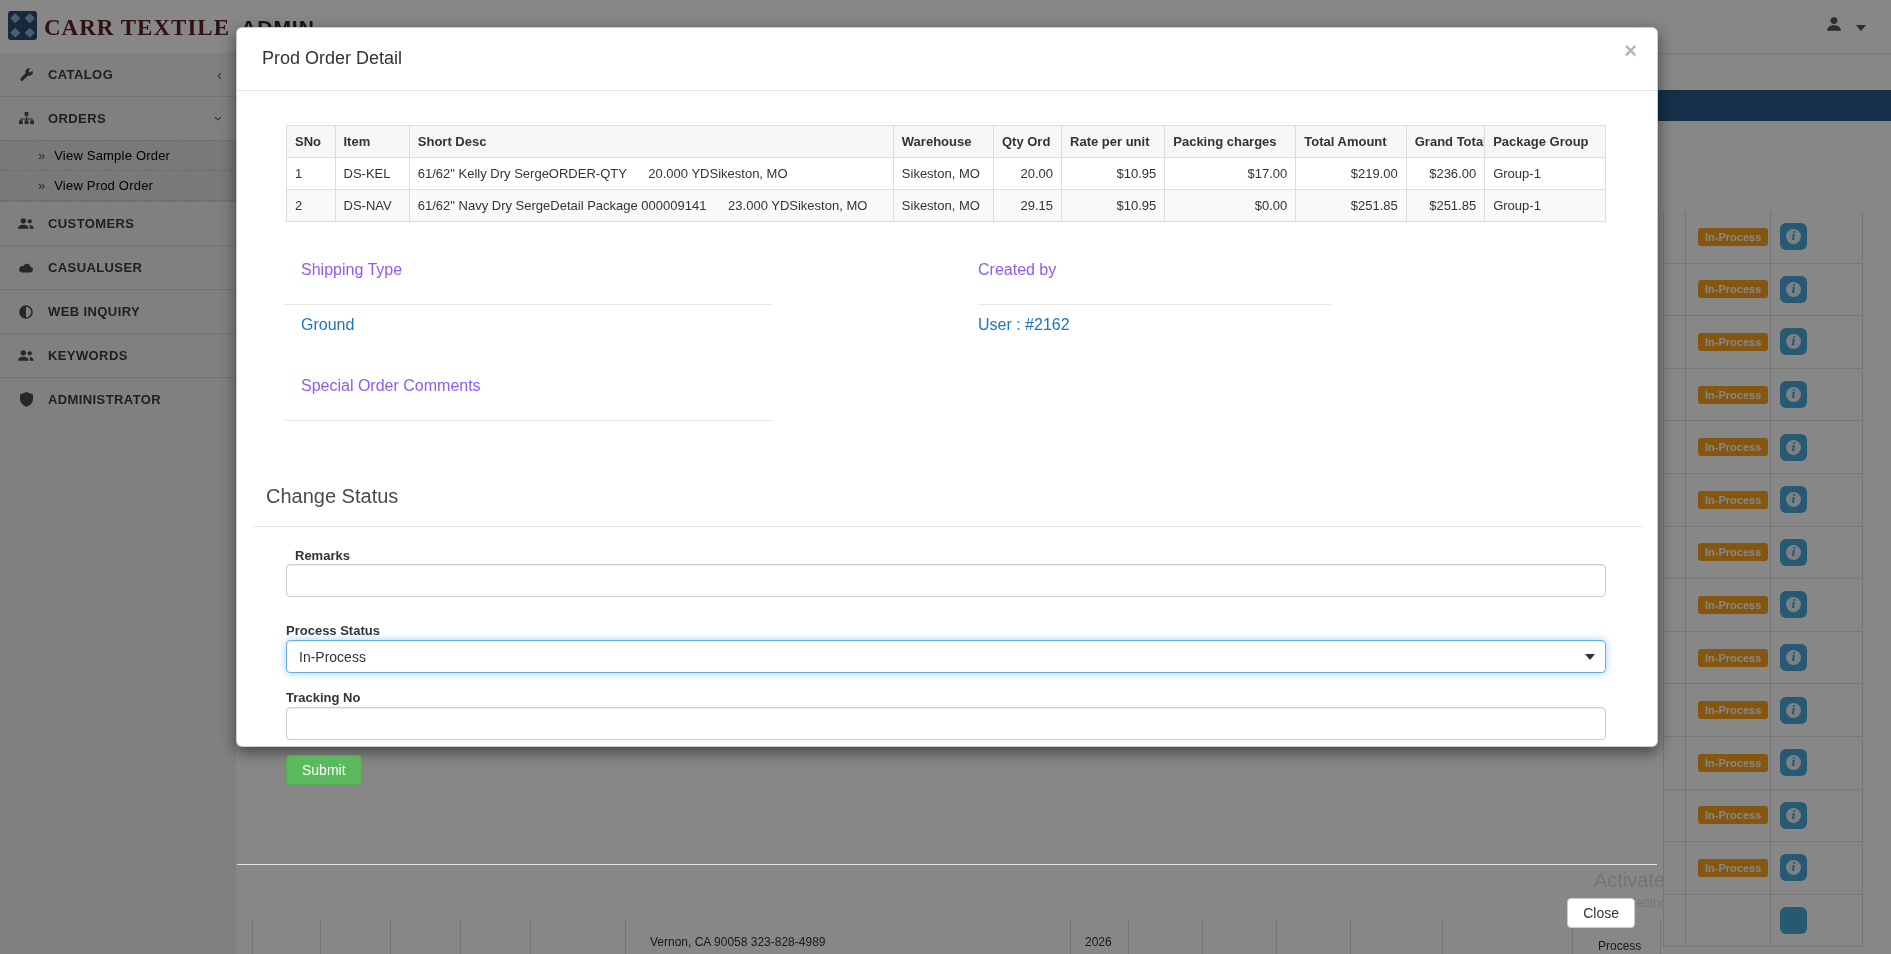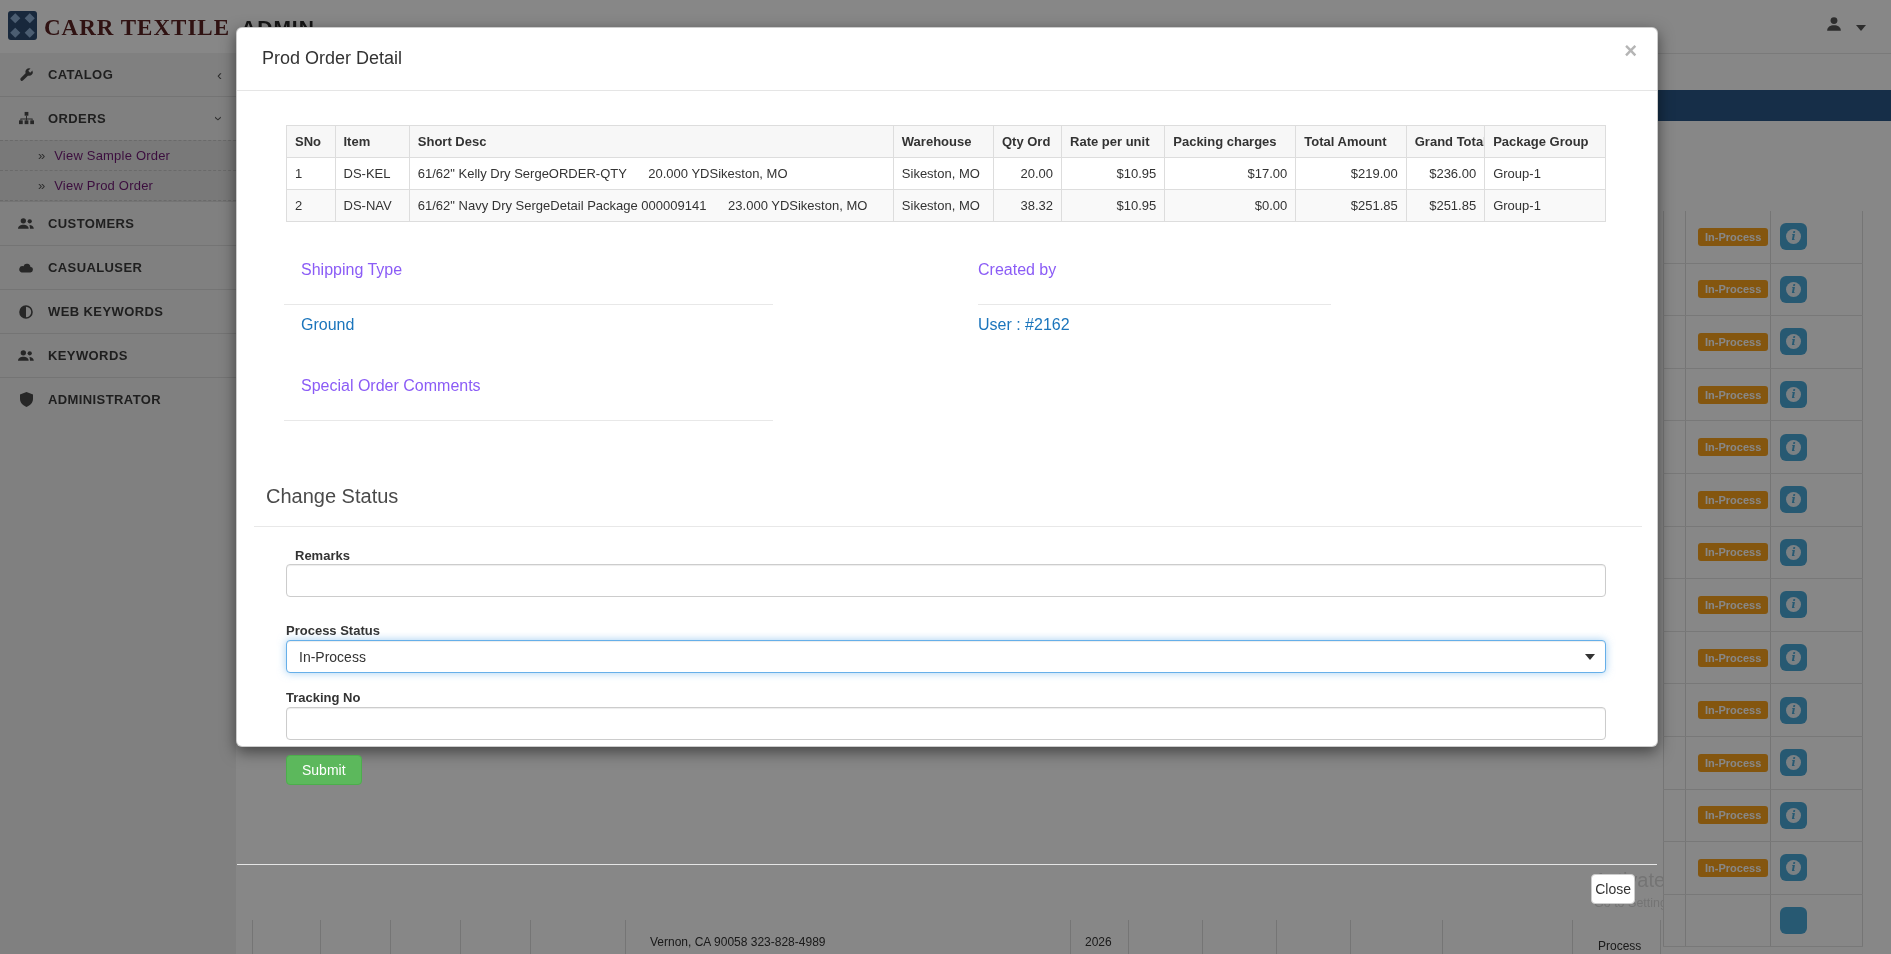--- a/index.html
+++ b/index.html
@@ -17,21 +17,21 @@
   .user-area{position:absolute;right:25px;top:16px;display:flex;align-items:center;gap:14px;}
 
   #sidebar{left:0;top:53px;width:236px;height:901px;background:#f1f1f1;z-index:1;}
   .sb-item{display:flex;align-items:center;height:43px;padding:0 14px;border-top:1px solid #dcdcdc;cursor:pointer;}
   .sb-item:first-child{border-top:none;}
   .sb-ico{width:24px;display:inline-flex;justify-content:center;margin-right:10px;}
   .sb-label{font-size:13px;font-weight:700;color:#3c3c3c;letter-spacing:.4px;flex:1;}
   .sb-chev{color:#555;font-size:15px;}
   .sb-chev.down{display:inline-block;transform:rotate(90deg);}
   .sb-sub{height:29px;background:#e4e4e4;border-top:1px dashed #c9c9c9;padding-left:38px;}
-  .sb-sub .sb-label{font-weight:400;color:#701a75;letter-spacing:.2px;}
+  .sb-sub .sb-label{font-weight:400;color:#000000;letter-spacing:.2px;}
   .sb-arr{color:#555;font-size:13px;margin-right:9px;}
   .sb-sub-last{border-bottom:1px dashed #c9c9c9;}
 
   #navy-strip{left:236px;top:90px;right:0;height:31px;background:var(--navy);z-index:1;}
 
   
   #bg-panel{left:1663px;top:211px;width:200px;bottom:0;z-index:1;background:#fff;}
   .bg-hrow{display:flex;height:45px;border-bottom:1px solid #ddd;align-items:center;}
   .bg-c0{width:22px;height:100%;border-left:1px solid #ddd;box-sizing:border-box;}
   .bg-c1{width:85px;height:100%;border-left:1px solid #ddd;box-sizing:border-box;display:flex;align-items:center;padding-left:12px;}
@@ -75,22 +75,22 @@
   #ps-wrap{left:49px;top:612px;width:1320px;height:33px;}
   #ps-select{box-sizing:border-box;width:100%;height:33px;border:1px solid var(--focus);border-radius:4px;
              padding:5px 12px;font-size:14px;font-family:"Liberation Sans",sans-serif;color:#333;background:#fff;
              appearance:none;-webkit-appearance:none;-moz-appearance:none;
              box-shadow:inset 0 1px 1px rgba(0,0,0,.075),0 0 8px rgba(102,175,233,.6);}
   #ps-caret{position:absolute;right:11px;top:14px;width:0;height:0;border-left:5px solid transparent;
             border-right:5px solid transparent;border-top:6px solid #333;pointer-events:none;}
   #submit-btn{left:49px;top:727px;background:var(--green);border:1px solid #4cae4c;color:#fff;font-size:14px;
               padding:6px 15px;border-radius:4px;cursor:pointer;font-family:"Liberation Sans",sans-serif;}
   #modal-foot-line{left:0;right:0;top:836px;border-top:1px solid #e5e5e5;}
-  #close-btn{right:22px;top:846px;background:#fff;border:1px solid #ccc;color:#333;font-size:14px;
-             padding:6px 3px;border-radius:4px;cursor:pointer;font-family:"Liberation Sans",sans-serif;}
+  #close-btn{right:22px;top:870px;background:#fff;border:1px solid #ccc;color:#333;font-size:14px;
+             padding:6px 15px;border-radius:4px;cursor:pointer;font-family:"Liberation Sans",sans-serif;}
 
   
   #watermark{z-index:30;pointer-events:none;color:#d8d8d8;opacity:.92;}
   #wm1{position:absolute;left:1594px;top:869px;font-size:20px;}
   #wm2{position:absolute;left:1594px;top:896px;font-size:12.5px;}
 </style>
 </head>
 <body>
 
 <div id="top-bar" class="abs">
@@ -169,21 +169,21 @@
       </span>
       <span class="sb-label">CASUALUSER</span>
     </div>
     <div class="sb-item">
       <span class="sb-ico">
         <svg viewBox="0 0 14 14" width="14" height="14">
           <circle cx="7" cy="7" r="6" fill="none" stroke="#4a4a4a" stroke-width="1.6"></circle>
           <path d="M7 1a6 6 0 0 0 0 12z" fill="#4a4a4a"></path>
         </svg>
       </span>
-      <span class="sb-label">WEB KEYWORDS</span>
+      <span class="sb-label">WEB INQUIRY</span>
     </div>
     <div class="sb-item">
       <span class="sb-ico">
         <svg viewBox="0 0 18 14" width="16" height="13" fill="#4a4a4a">
           <circle cx="6" cy="4" r="3"></circle>
           <path d="M0 13c0-3 3-4.5 6-4.5S12 10 12 13z"></path>
           <circle cx="13.2" cy="4.5" r="2.4"></circle>
           <path d="M12.8 8.6c2.6.2 5 1.6 5 4.4h-4.3c0-1.8-.3-3.4-.7-4.4z"></path>
         </svg>
       </span>
@@ -421,21 +421,21 @@
           <td class="num">$17.00</td>
           <td class="num">$219.00</td>
           <td class="num">$236.00</td>
           <td>Group-1</td>
         </tr>
         <tr>
           <td>2</td>
           <td>DS-NAV</td>
           <td class="pre">61/62" Navy Dry SergeDetail Package 000009141      23.000 YDSikeston, MO</td>
           <td>Sikeston, MO</td>
-          <td class="num">38.32</td>
+          <td class="num">29.15</td>
           <td class="num">$10.95</td>
           <td class="num">$0.00</td>
           <td class="num">$251.85</td>
           <td class="num">$251.85</td>
           <td>Group-1</td>
         </tr>
       </tbody>
   </table>
 
   <div class="sec-h abs" style="left:64px;top:233px;">Shipping Type</div>

